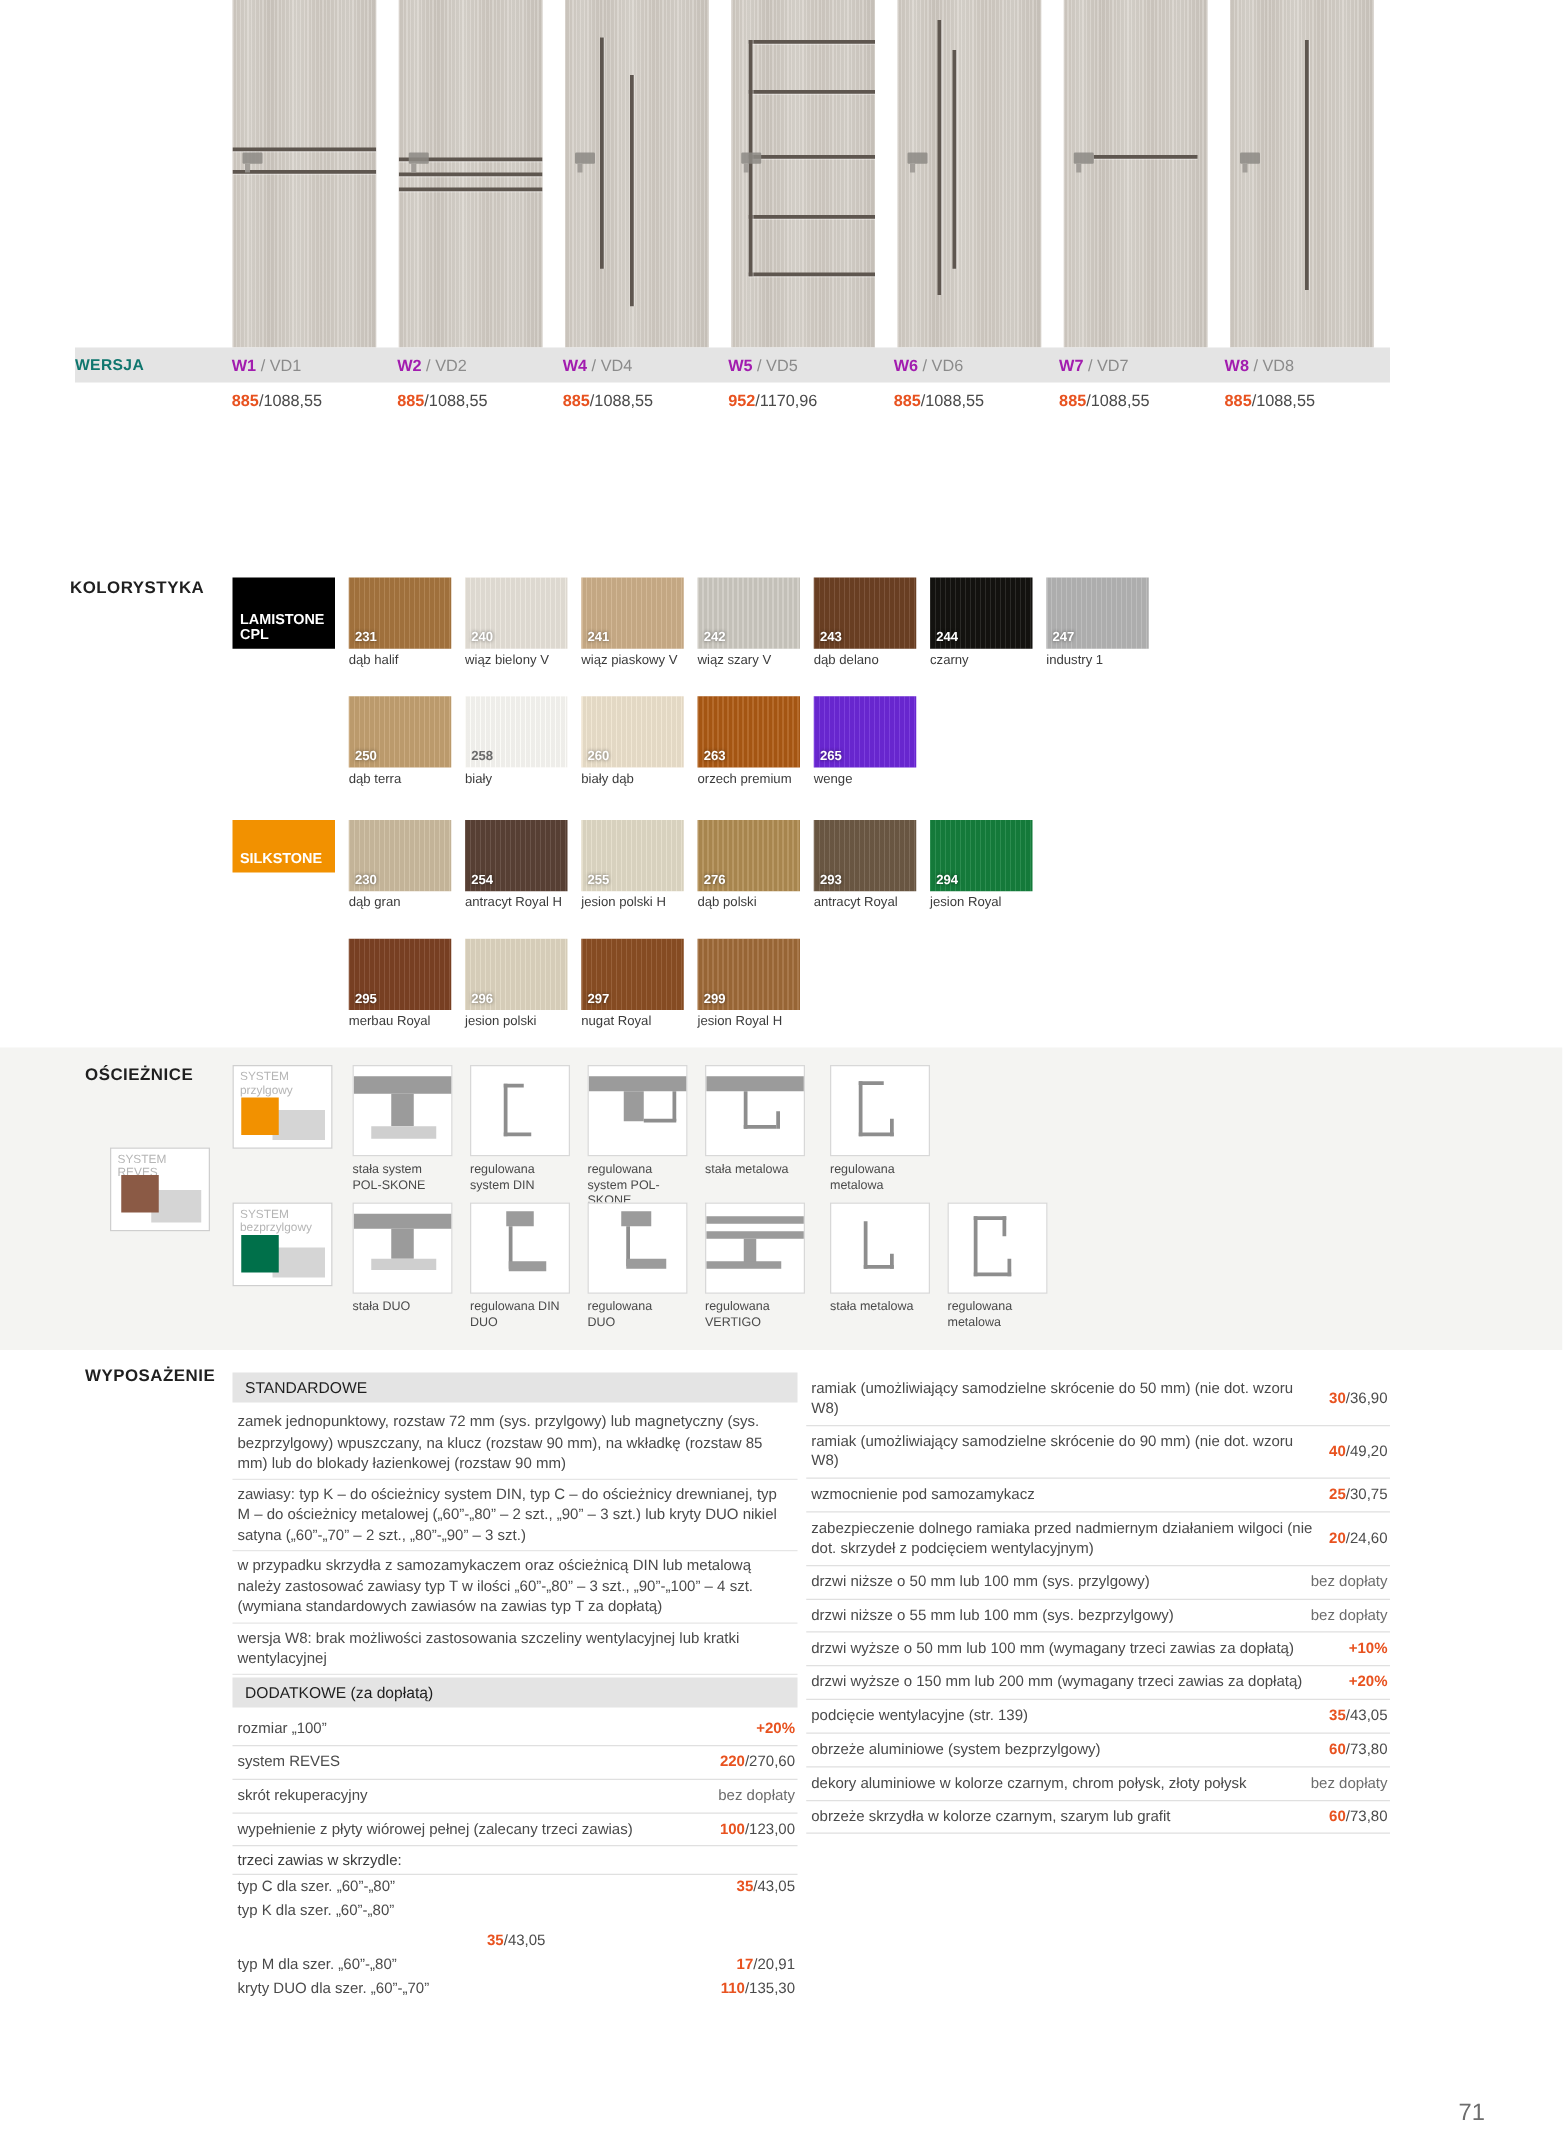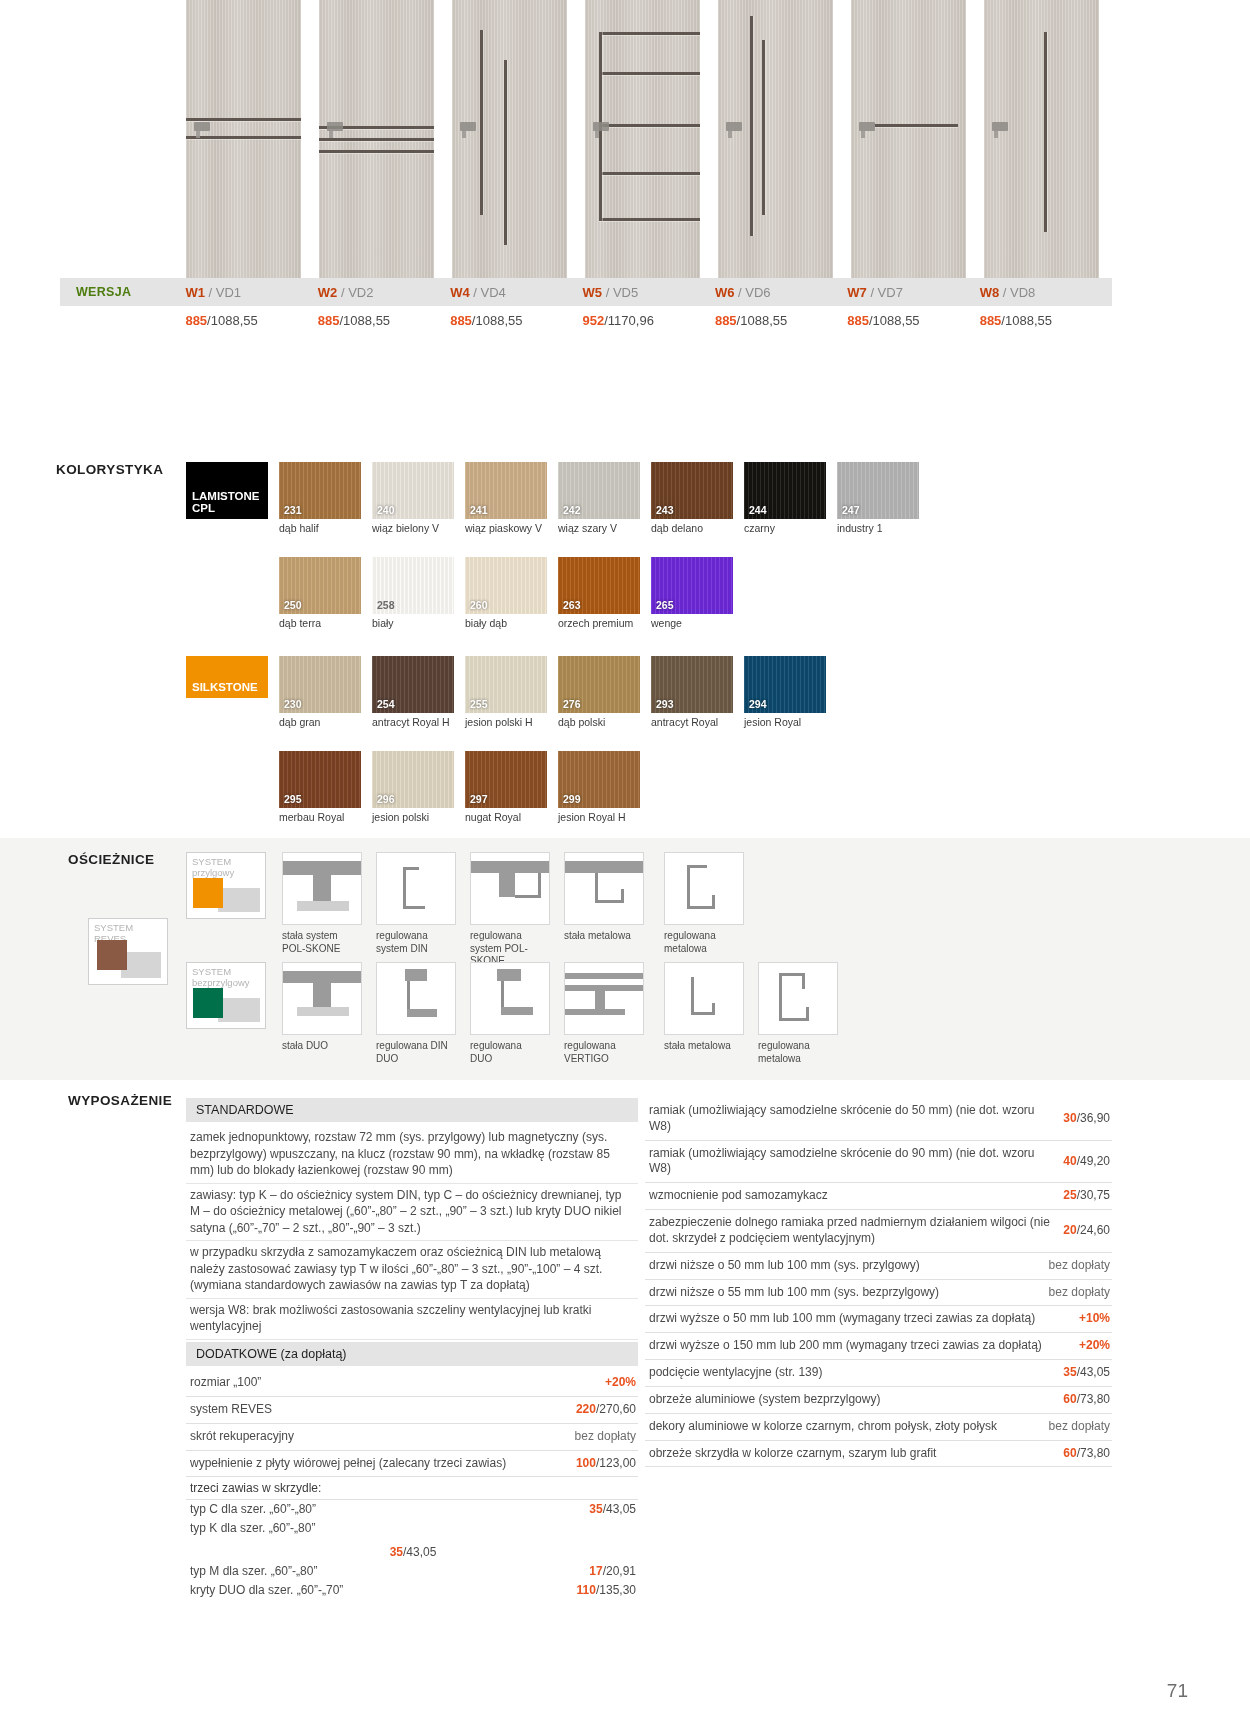--- a/index.html
+++ b/index.html
@@ -46,25 +46,25 @@
     box-shadow: 1px 0 0 rgba(255,255,255,.35);
   }
 
   
   .version-row {
     position: absolute; left: 60px; top: 278px; width: 1052px; height: 28px;
     background: #e4e4e4;
     display: flex; align-items: center;
   }
   .version-row .vlabel {
-    width: 126px; padding-left: 16px;
-    font-weight: bold; font-size: 12.5px; color: #4d7c0f; letter-spacing: .3px;
+    width: 126px; 
+    font-weight: bold; font-size: 12.5px; color: #0f766e; letter-spacing: .3px;
   }
   .version-cell { width: 133px; font-size: 13px; color: #8b8b8b; }
-  .version-cell b { color: #c2410c; font-weight: bold; }
+  .version-cell b { color: #a21caf; font-weight: bold; }
   .price-row {
     position: absolute; left: 60px; top: 306px; width: 1052px; height: 28px;
     display: flex; align-items: center;
   }
   .price-row .spacer { width: 126px; }
   .price-cell { width: 133px; font-size: 13px; color: #4a4a4a; }
   .price-cell b { color: #e8521f; font-weight: bold; }
 
   
   .section-title {
@@ -349,21 +349,21 @@
         </div>
       <div class="swname">dąb polski</div>
     </div>
     <div class="sw">
       <div class="chip" style="background:#6e5a45">
           <span class="chipnum">293</span>
         </div>
       <div class="swname">antracyt Royal</div>
     </div>
     <div class="sw">
-      <div class="chip" style="background:#0c4a6e">
+      <div class="chip" style="background:#15803d">
           <span class="chipnum">294</span>
         </div>
       <div class="swname">jesion Royal</div>
     </div>
   </div>
 
   <div class="crow" style="margin-top:22px;">
     <div class="brand-spacer"></div>
     <div class="sw">
       <div class="chip" style="background:#7d4224">

